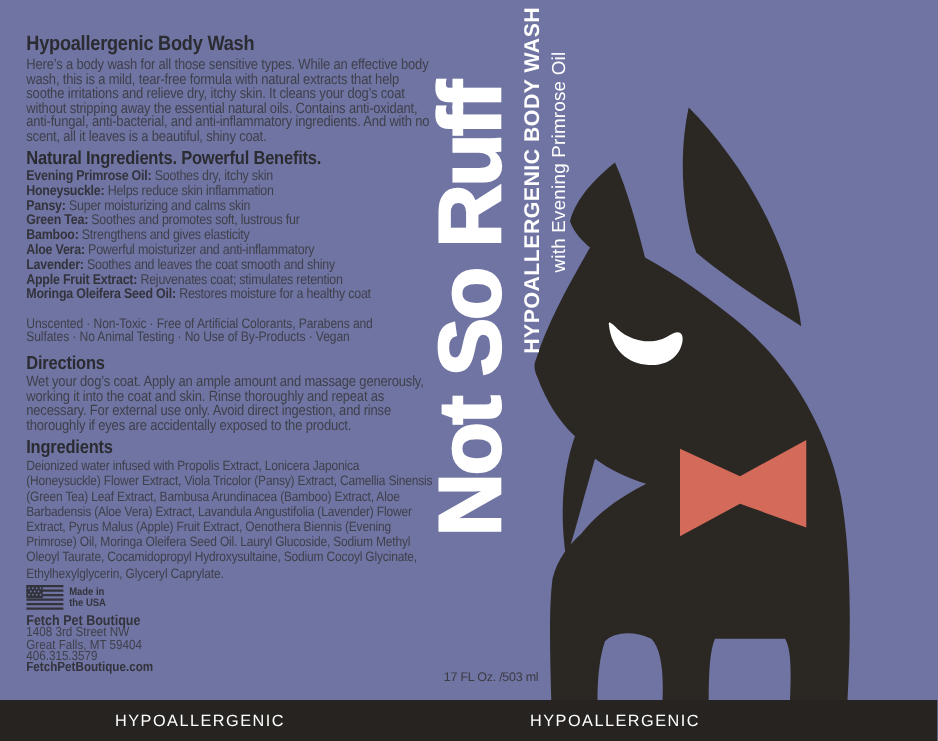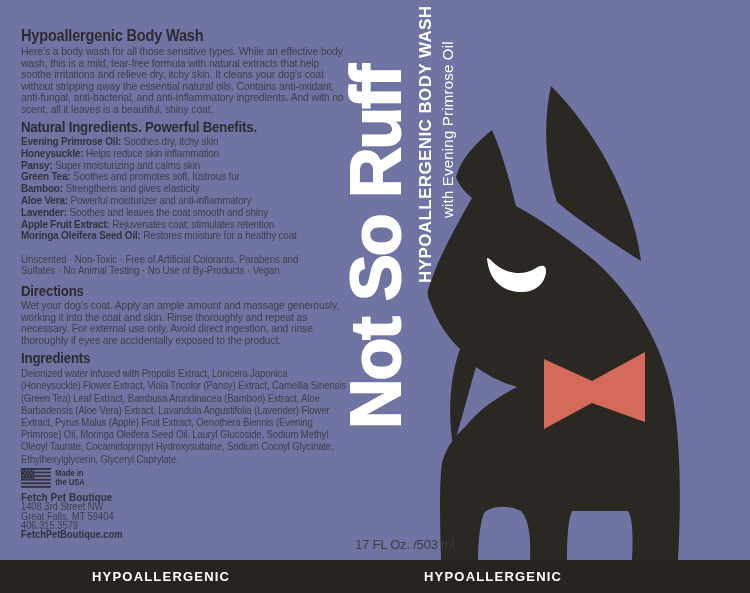--- a/index.html
+++ b/index.html
@@ -38,23 +38,23 @@
     position:absolute;transform-origin:0 0;transform:rotate(-90deg);
     white-space:nowrap;color:var(--white);line-height:1;z-index:4;
   }
   .brand-title{
     left:341px;top:429px;font-size:70px;font-weight:bold;letter-spacing:-2px;
     -webkit-text-stroke:2px var(--white);
   }
   .product-name{left:417px;top:283px;font-size:17px;font-weight:bold;letter-spacing:0.4px;}
   .variant-name{left:440px;top:218px;font-size:15px;letter-spacing:0.2px;}
   .dog-svg{position:absolute;left:0;top:0;z-index:2;}
-  .size-text{position:absolute;left:355px;top:537px;font-size:13px;color:#3b3c42;z-index:3;letter-spacing:-0.2px;}
+  .size-text{position:absolute;left:355px;top:537px;font-size:10px;color:#3b3c42;z-index:3;letter-spacing:-0.2px;}
   .bottom-bar{position:absolute;left:0;top:560px;width:750px;height:33px;background:var(--bar);z-index:5;}
-  .bar-label{position:absolute;top:9px;font-size:13px;font-weight:bold;letter-spacing:1.2px;color:var(--white);}
+  .bar-label{position:absolute;top:9px;font-size:13px;font-weight:normal;letter-spacing:1.2px;color:var(--white);}
   .bar-label.l1{left:92px;}
   .bar-label.l2{left:424px;}
 </style>
 </head>
 <body>
 
 <div class="left-col">
   <div class="h1">Hypoallergenic Body Wash</div>
   <p class="para">Here’s a body wash for all those sensitive types. While an effective body wash, this is a mild, tear-free formula with natural extracts that help soothe irritations and relieve dry, itchy skin. It cleans your dog’s coat without stripping away the essential natural oils. Contains anti-oxidant, anti-fungal, anti-bacterial, and anti-inflammatory ingredients. And with no scent, all it leaves is a beautiful, shiny coat.</p>
 

